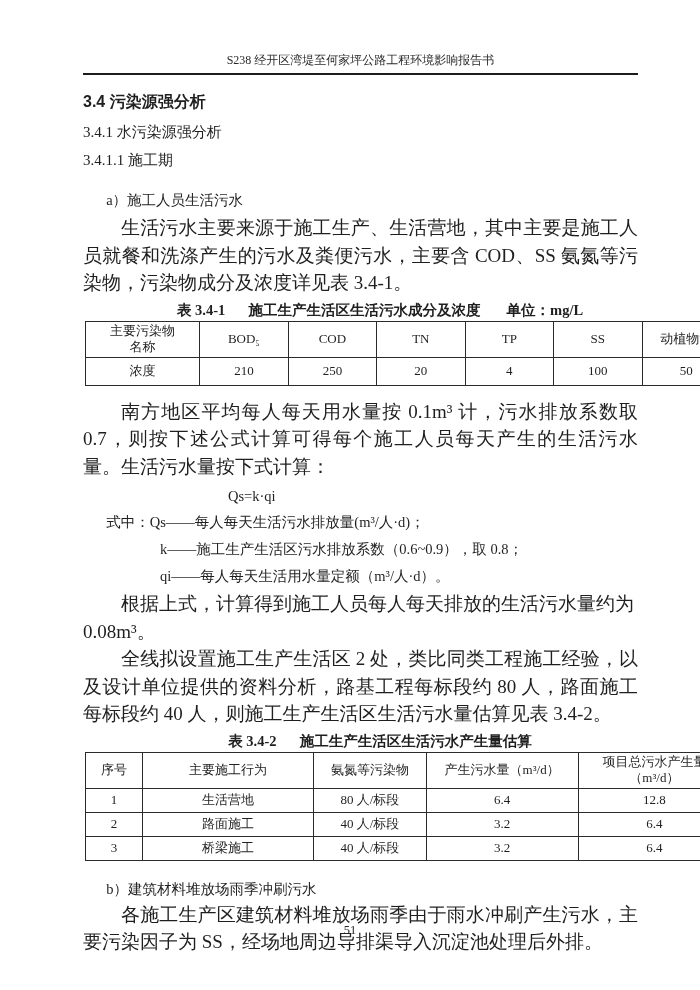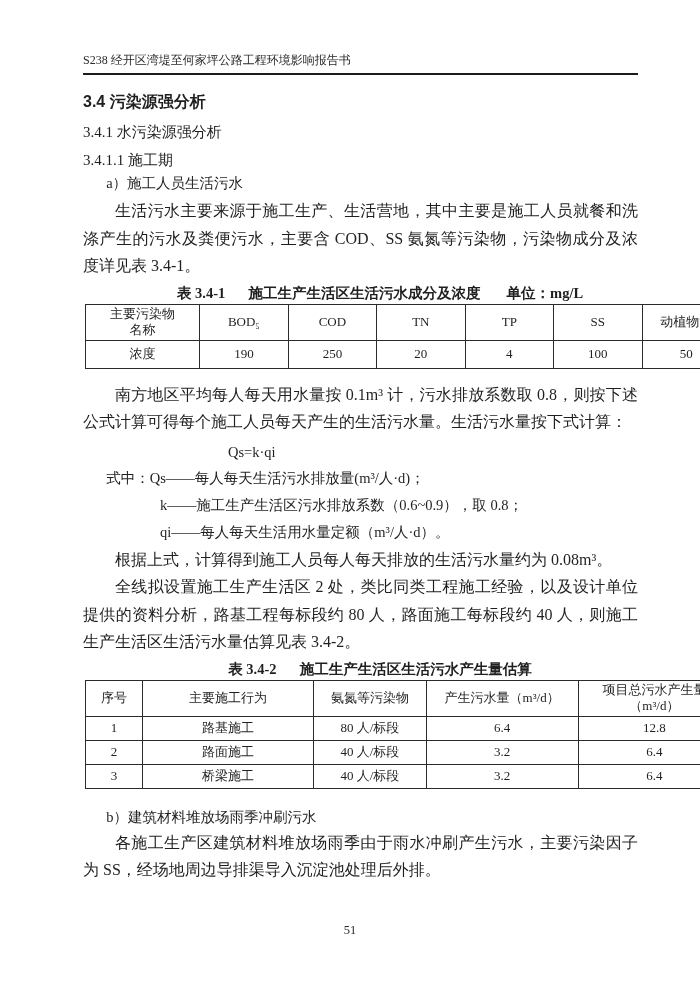--- a/index.html
+++ b/index.html
@@ -19,21 +19,21 @@
     padding: 52px 62px 0 83px;
   }
   
   .hdr {
     border-bottom: 2px solid #1c1c1c;
     padding-bottom: 4px;
   }
   .running-title {
     font-size: 12px;
     line-height: 17px;
-    text-align: left;
+    text-align: center;
     color: #2a2a2a;
   }
   
   .h1 {
     margin-top: 16px;
     font-size: 16px;
     line-height: 22px;
     font-weight: bold;
     font-family: "Liberation Sans", "DejaVu Sans", sans-serif;
   }
@@ -43,30 +43,30 @@
     line-height: 22px;
     font-weight: normal;
   }
   .h3 {
     margin-top: 6px;
     font-size: 15px;
     line-height: 22px;
     font-weight: normal;
   }
   .list-item {
-    margin-top: 0;
+    margin-top: 17px;
     font-size: 14.5px;
     line-height: 24px;
     text-indent: 1.6em;
   }
   .list-item.b { margin-top: 16px; }
   
   .para {
     margin-top: 2px;
-    font-size: 16px;
+    font-size: 19px;
     line-height: 27.5px;
     text-align: justify;
     text-indent: 2em;
   }
   .para.tight { margin-top: 0; }
   .para.mt { margin-top: 12px; }
   .one-line { text-align: left; }
   
   .formula {
     margin-top: 3px;
@@ -171,31 +171,31 @@
 名称</th>
       <th>BOD₅</th>
       <th>COD</th>
       <th>TN</th>
       <th>TP</th>
       <th>SS</th>
       <th>动植物油</th>
     </tr>
     <tr>
       <td>浓度</td>
-      <td>190</td>
+      <td>210</td>
       <td>250</td>
       <td>20</td>
       <td>4</td>
       <td>100</td>
       <td>50</td>
     </tr>
   </tbody>
     </table>
 
-  <div class="para mt">南方地区平均每人每天用水量按 0.1m³ 计，污水排放系数取 0.8，则按下述公式计算可得每个施工人员每天产生的生活污水量。生活污水量按下式计算：</div>
+  <div class="para mt">南方地区平均每人每天用水量按 0.1m³ 计，污水排放系数取 0.7，则按下述公式计算可得每个施工人员每天产生的生活污水量。生活污水量按下式计算：</div>
 
   <div class="formula">Qs=k·qi</div>
   <div class="where-line">式中：Qs——每人每天生活污水排放量(m³/人·d)；</div>
   <div class="def-line">k——施工生产生活区污水排放系数（0.6~0.9），取 0.8；</div>
   <div class="def-line">qi——每人每天生活用水量定额（m³/人·d）。</div>
 
   <div class="para tight one-line">根据上式，计算得到施工人员每人每天排放的生活污水量约为 0.08m³。</div>
 
   <div class="para tight">全线拟设置施工生产生活区 2 处，类比同类工程施工经验，以及设计单位提供的资料分析，路基工程每标段约 80 人，路面施工每标段约 40 人，则施工生产生活区生活污水量估算见表 3.4-2。</div>
 
@@ -215,21 +215,21 @@
         <tr>
       <th>序号</th>
       <th>主要施工行为</th>
       <th>氨氮等污染物</th>
       <th>产生污水量（m³/d）</th>
       <th class="pre">项目总污水产生量
 （m³/d）</th>
     </tr>
     <tr>
       <td>1</td>
-      <td>路基施工</td>
+      <td>生活营地</td>
       <td>80 人/标段</td>
       <td>6.4</td>
       <td>12.8</td>
     </tr>
     <tr>
       <td>2</td>
       <td>路面施工</td>
       <td>40 人/标段</td>
       <td>3.2</td>
       <td>6.4</td>

